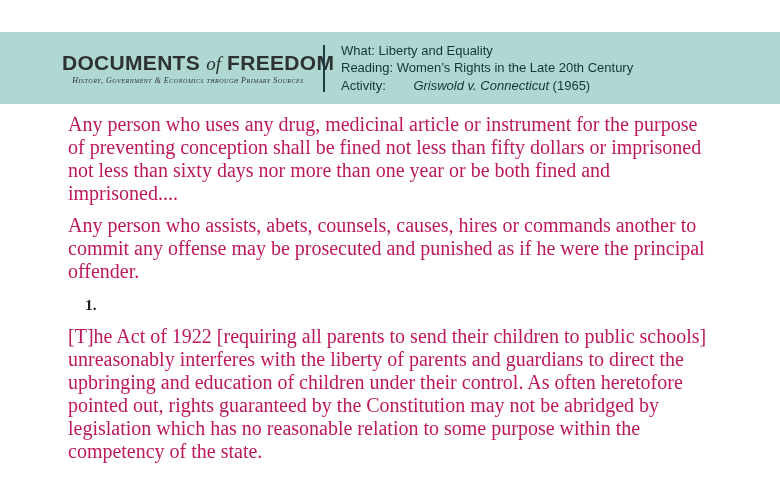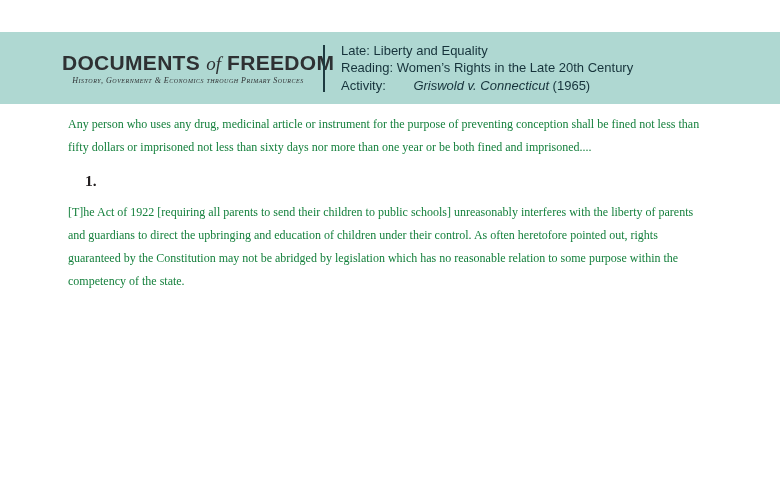--- a/index.html
+++ b/index.html
@@ -88,23 +88,23 @@
   .section-heading {
     margin: 23px 0 0 0;
     font-size: 15.5px;
     line-height: 22px;
     font-weight: 700;
     color: #231f20;
   }
   .section-heading .case-name { font-style: italic; }
   .body-para {
     margin: 9px 0 0 0;
-    font-size: 12px;
+    font-size: 20px;
     line-height: 23px;
-    color: #15803d;
+    color: #be185d;
   }
   .question {
     margin: 10px 0 0 0;
     padding-left: 17px;
     display: flex;
     font-weight: 700;
     font-size: 15.5px;
     line-height: 23px;
     color: #231f20;
   }
@@ -126,38 +126,39 @@
         <span class="logo-of">of</span>
         <span>FREEDOM</span>
       </div>
       <div class="logo-tagline">History, Government &amp; Economics through Primary Sources</div>
     </div>
 
     <div class="band-divider"></div>
 
     <div class="meta-block">
       <div class="meta-line">
-        <span>Late:</span><span> Liberty and Equality</span>
+        <span>What:</span><span> Liberty and Equality</span>
       </div>
       <div class="meta-line">
         <span>Reading:</span><span> Women’s Rights in the Late 20th Century</span>
       </div>
       <div class="meta-line">
         <span>Activity: </span><span class="meta-italic">Griswold v. Connecticut</span><span> (1965)</span>
       </div>
     </div>
 
   </div>
 
   <div class="content">
 
 
 
     <p class="body-para">Any person who uses any drug, medicinal article or instrument for the purpose of preventing conception shall be fined not less than fifty dollars or imprisoned not less than sixty days nor more than one year or be both fined and imprisoned....</p>
 
+    <p class="body-para">Any person who assists, abets, counsels, causes, hires or commands another to commit any offense may be prosecuted and punished as if he were the principal offender.</p>
 
     <div class="question">
       <span class="q-num">1.</span>
     </div>
 
 
     <p class="body-para">[T]he Act of 1922 [requiring all parents to send their children to public schools] unreasonably interferes with the liberty of parents and guardians to direct the upbringing and education of children under their control. As often heretofore pointed out, rights guaranteed by the Constitution may not be abridged by legislation which has no reasonable relation to some purpose within the competency of the state.</p>
 
   </div>
 

